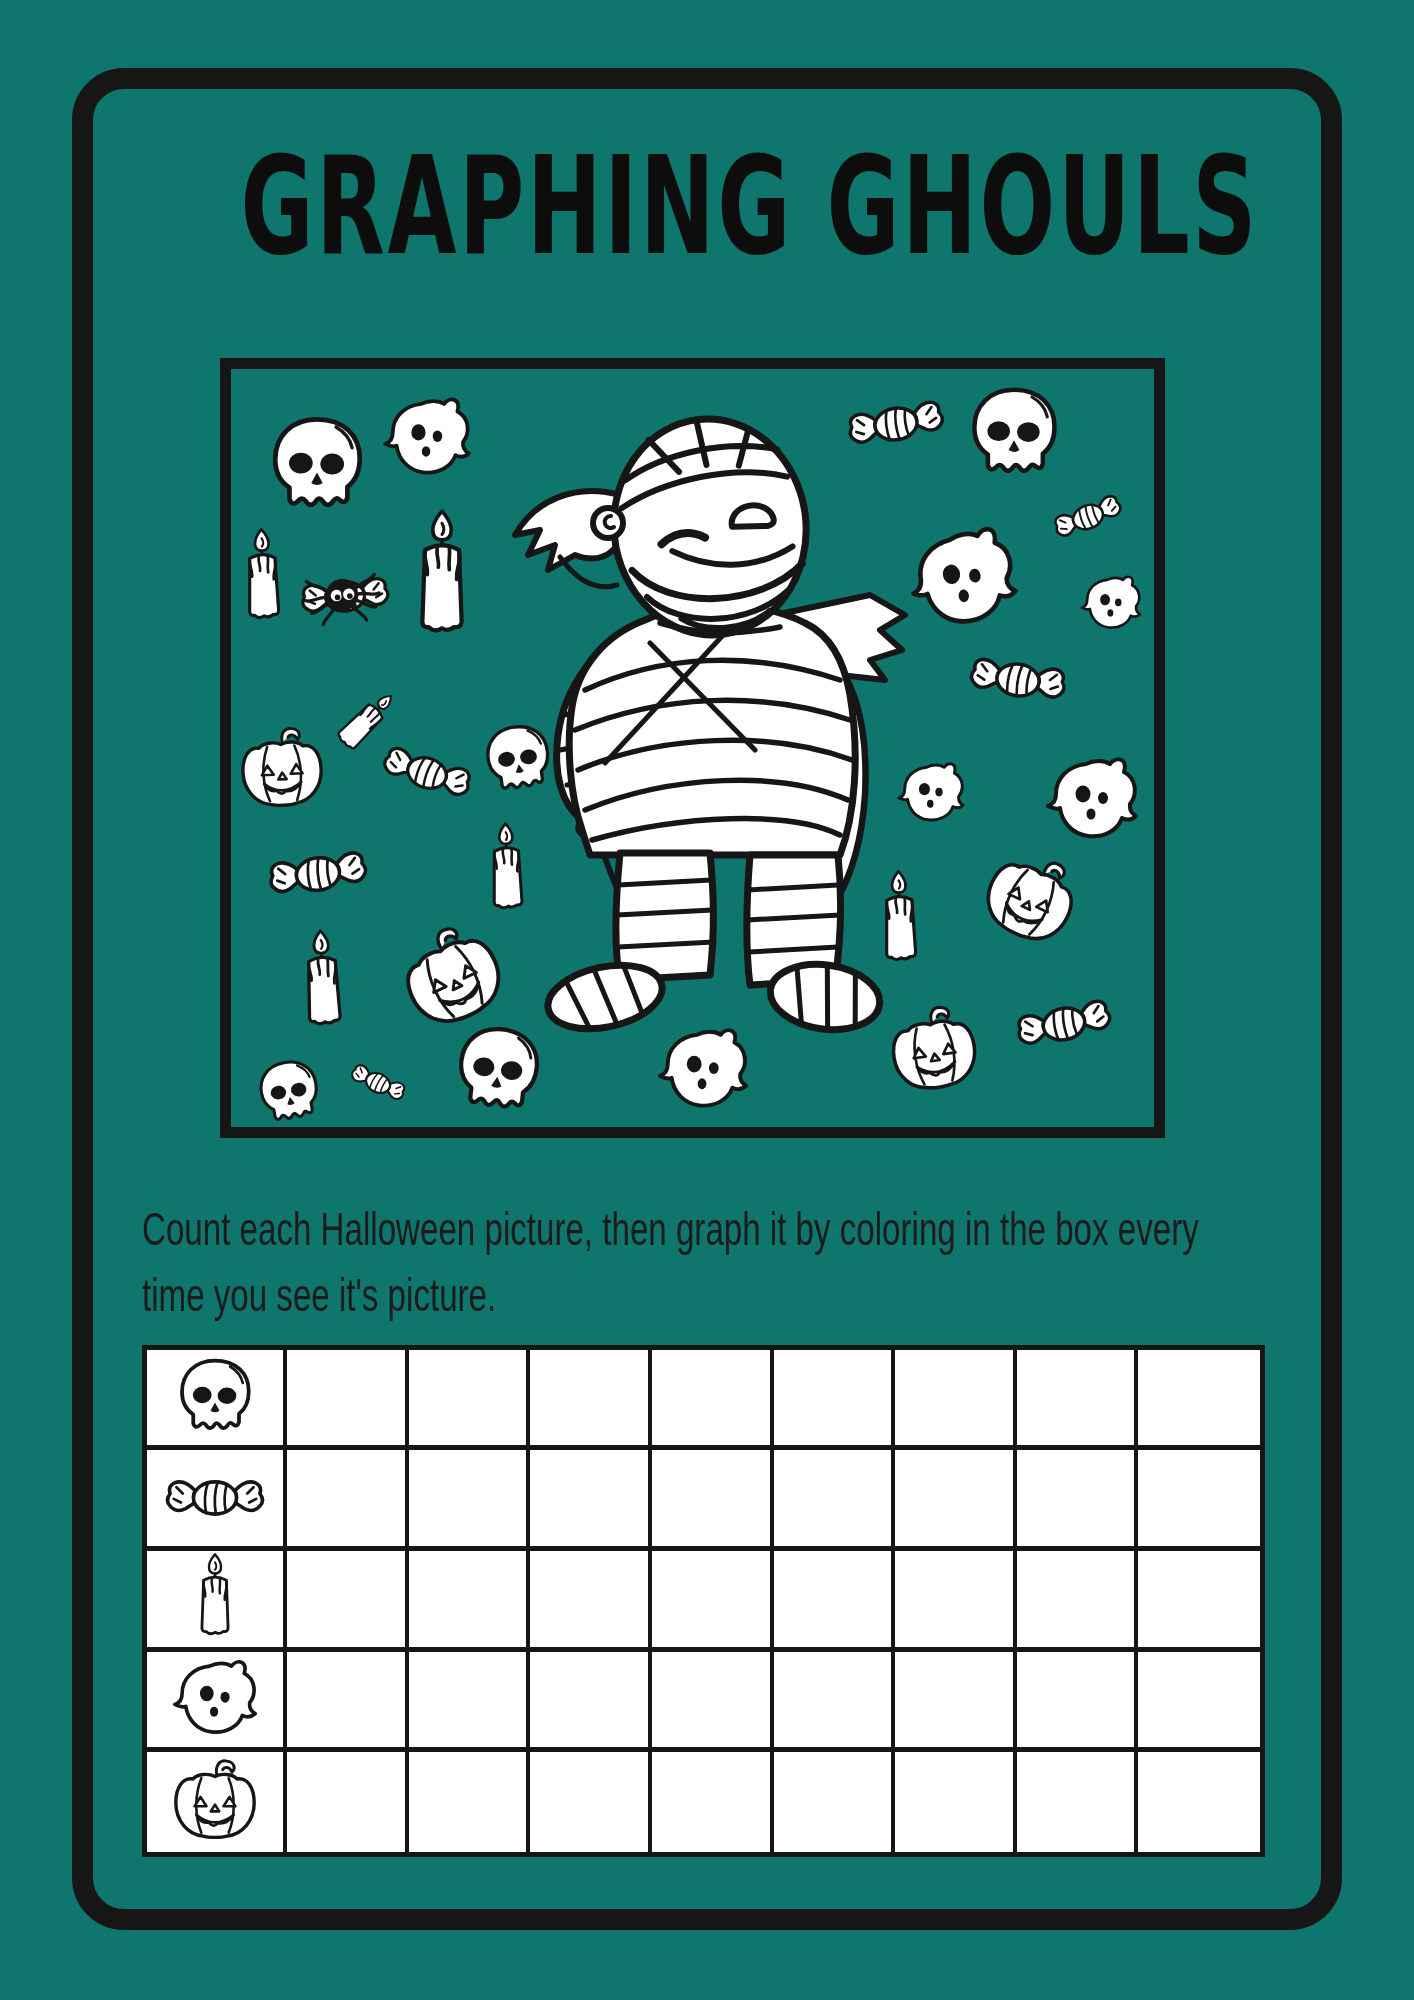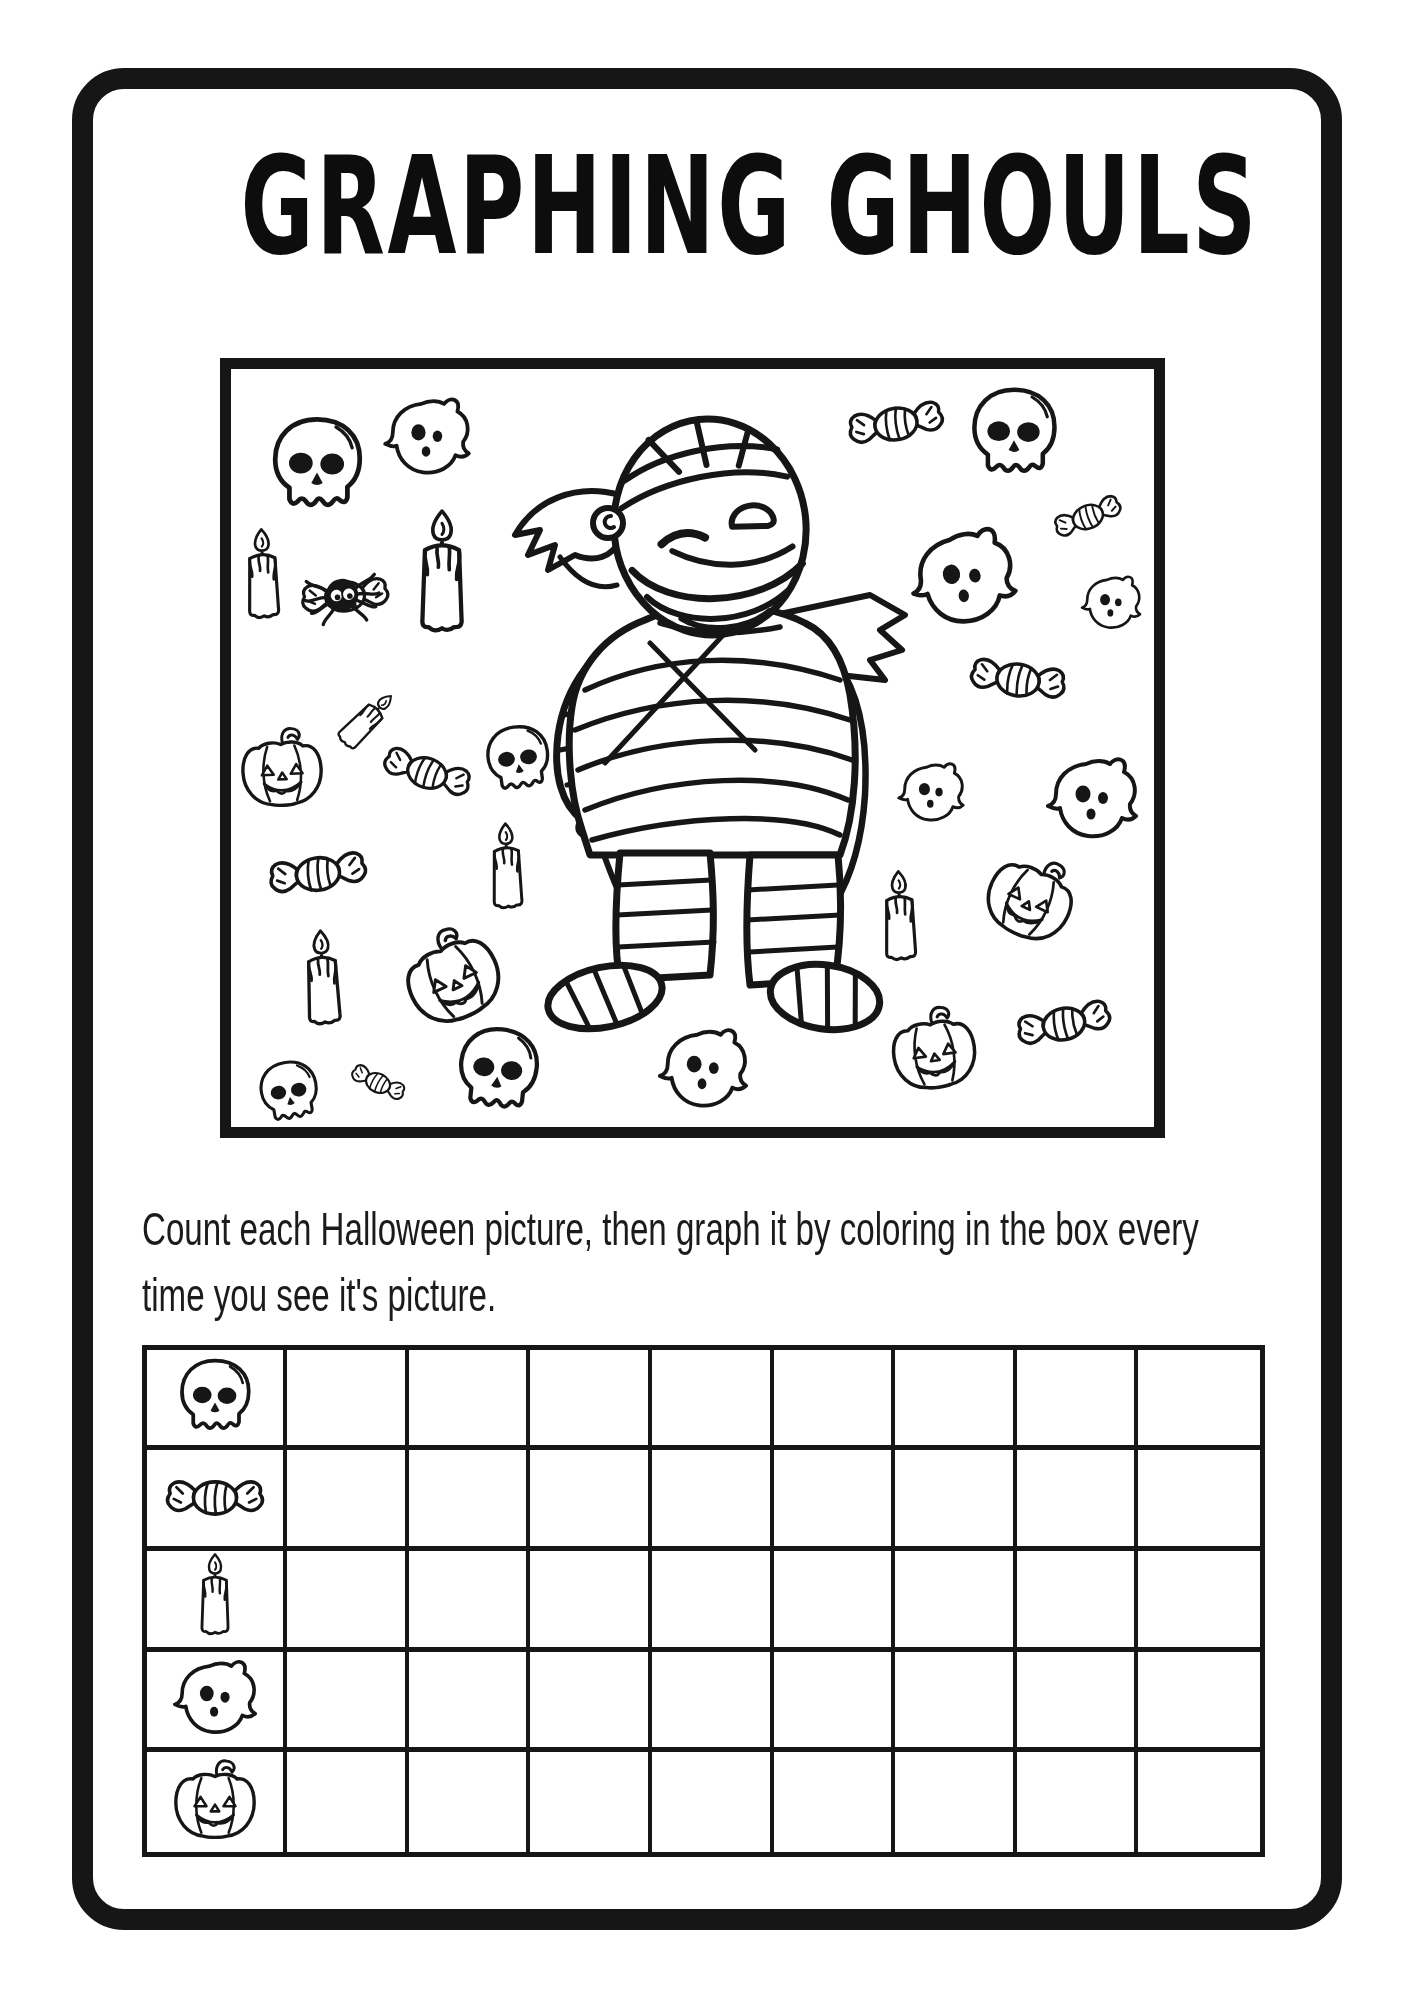--- a/index.html
+++ b/index.html
@@ -1,16 +1,16 @@
 <!DOCTYPE html>
 <html><head>
 <meta charset="utf-8">
 <style>
   html,body{margin:0;padding:0;background:#e8e8e8;}
-  #page{position:relative;width:1414px;height:2000px;background:#ffffff;overflow:hidden;
+  #page{position:relative;width:1414px;height:2000px;background:#0f766e;overflow:hidden;
         font-family:"Liberation Sans", sans-serif;}
   #page-border{position:absolute;left:72px;top:68px;width:1270px;height:1862px;
         border:21px solid #161616;border-radius:52px;box-sizing:border-box;}
   #title{position:absolute;left:0;top:128px;width:1414px;text-align:center;
         font-family:"DejaVu Sans", sans-serif;font-weight:bold;font-size:135px;
         letter-spacing:4px;color:#0d0d0d;transform:scale(0.66,1);transform-origin:50% 50%;
         white-space:nowrap;}
   #scene-frame{position:absolute;left:220px;top:358px;width:945px;height:780px;}
   #instructions{position:absolute;left:142px;top:1196px;width:1600px;
         font-size:46px;line-height:66px;color:#1b1b1b;transform:scale(0.72,1);

